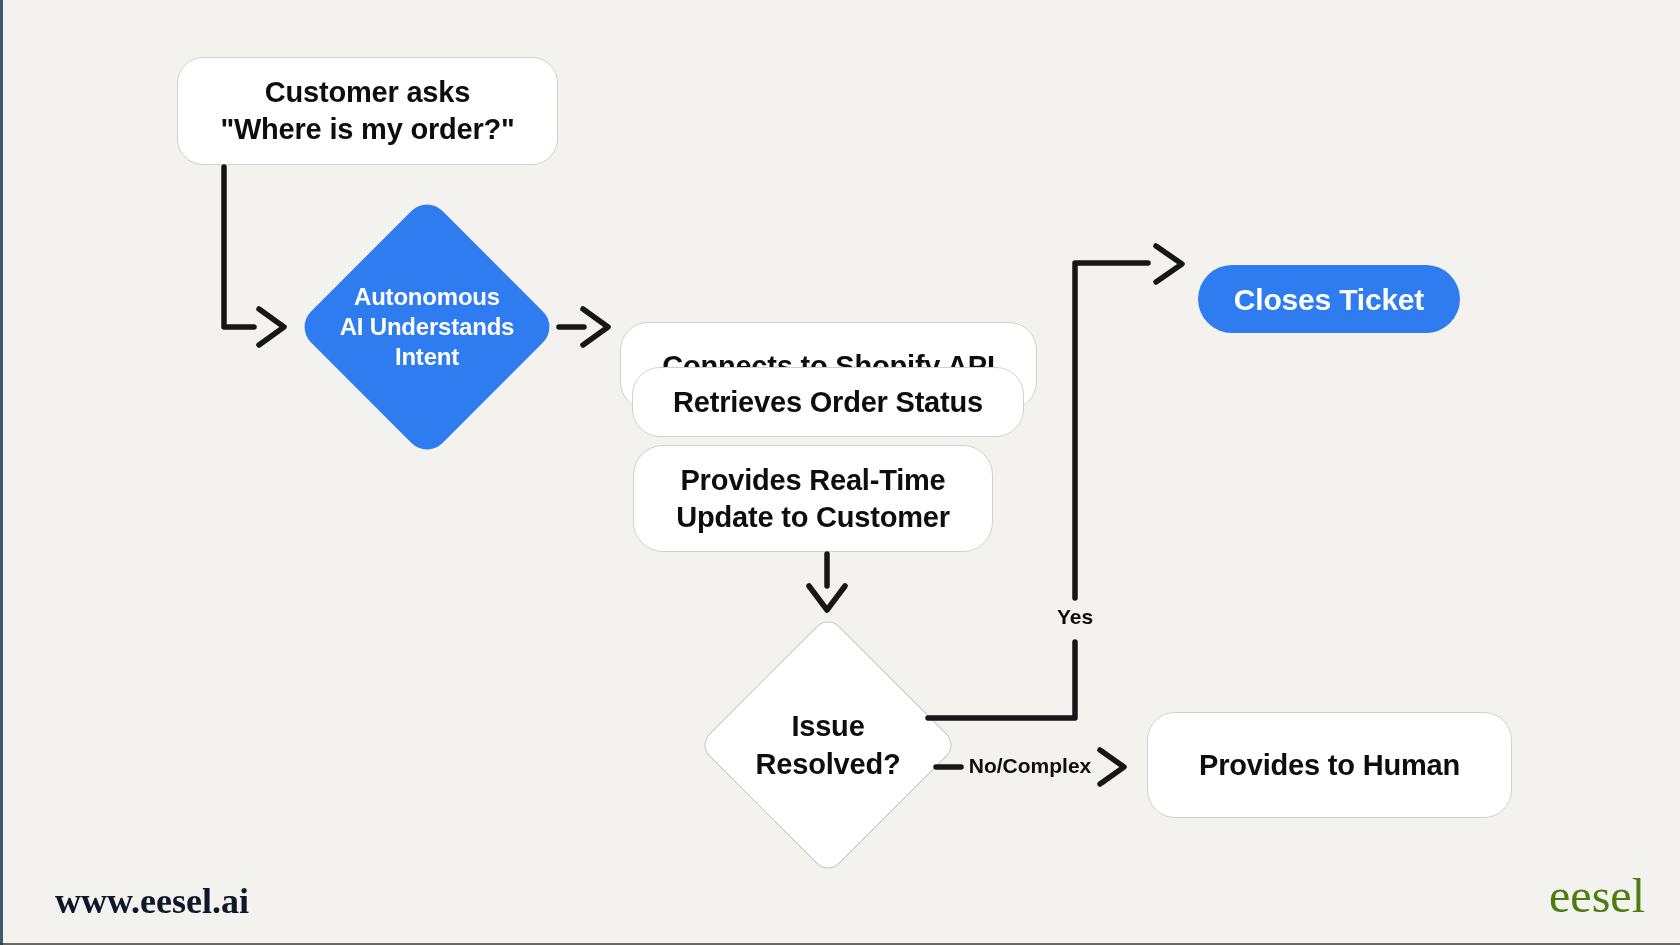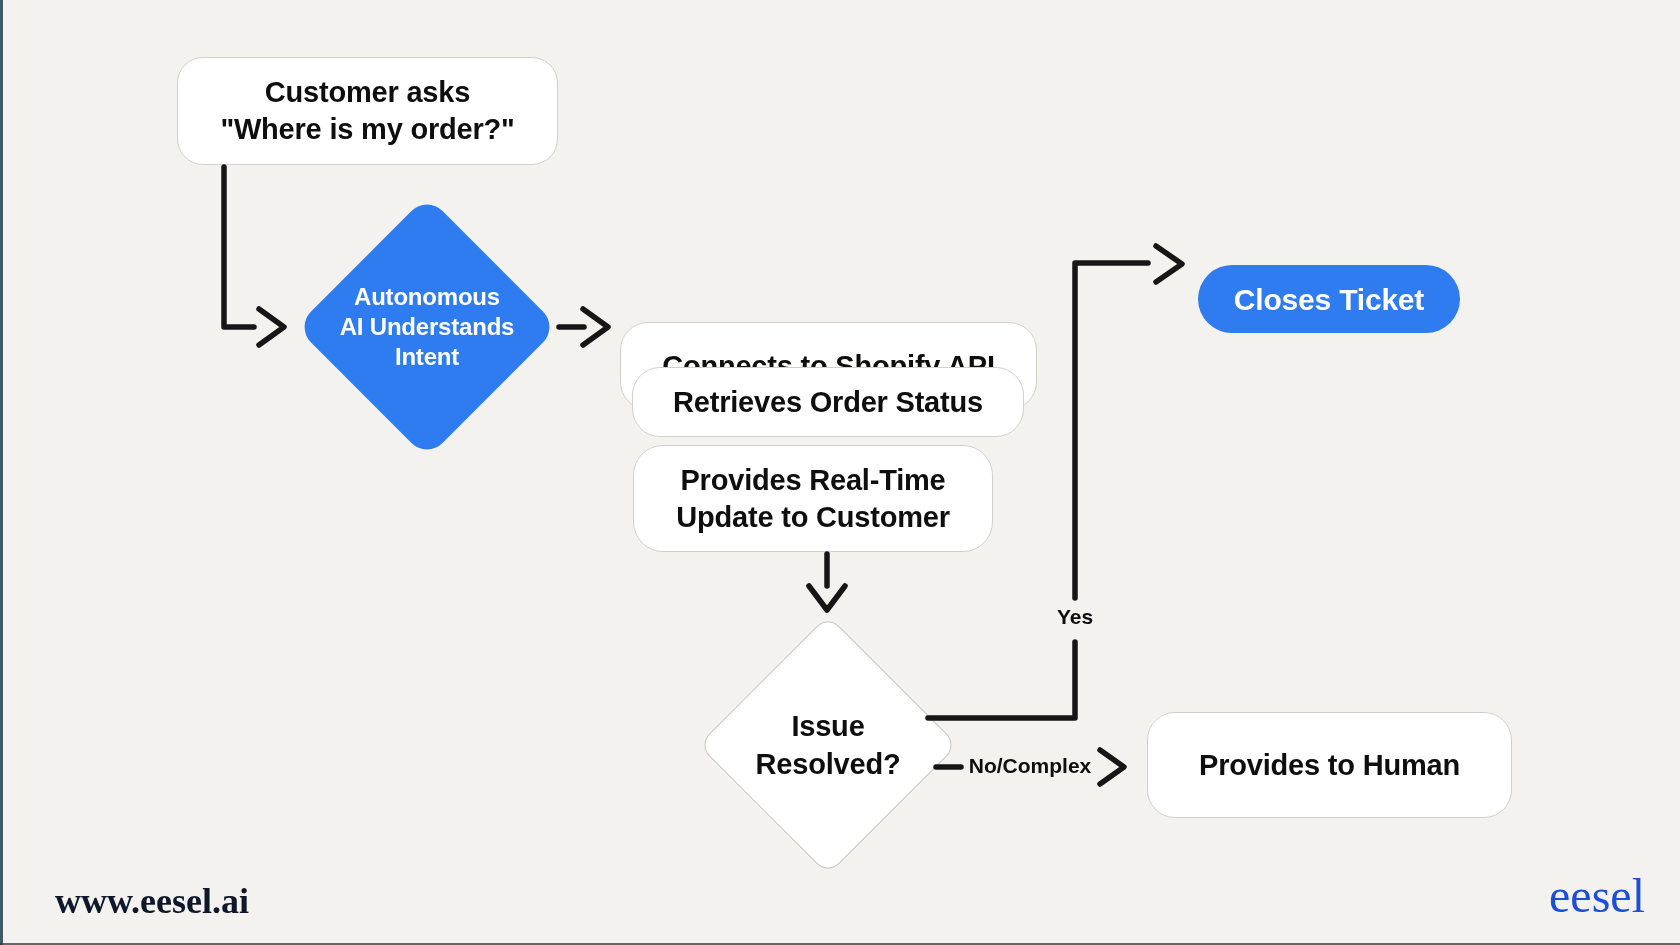--- a/index.html
+++ b/index.html
@@ -98,21 +98,21 @@
     font-size:36px;
     color:#0f172a;
     z-index:2;
   }
   .footer-brand{
     position:absolute;
     right:35px;top:872px;
     font-family:"Liberation Serif", serif;
     font-weight:normal;
     font-size:48px;
-    color:#1d4ed8;
+    color:#4d7c0f;
     line-height:1;
     z-index:2;
   }
   .left-edge{
     position:absolute;left:0;top:0;width:3px;height:945px;
     background:var(--left-edge-line);
     z-index:10;
   }
   .bottom-edge{
     position:absolute;left:0;bottom:0;width:1680px;height:2px;

